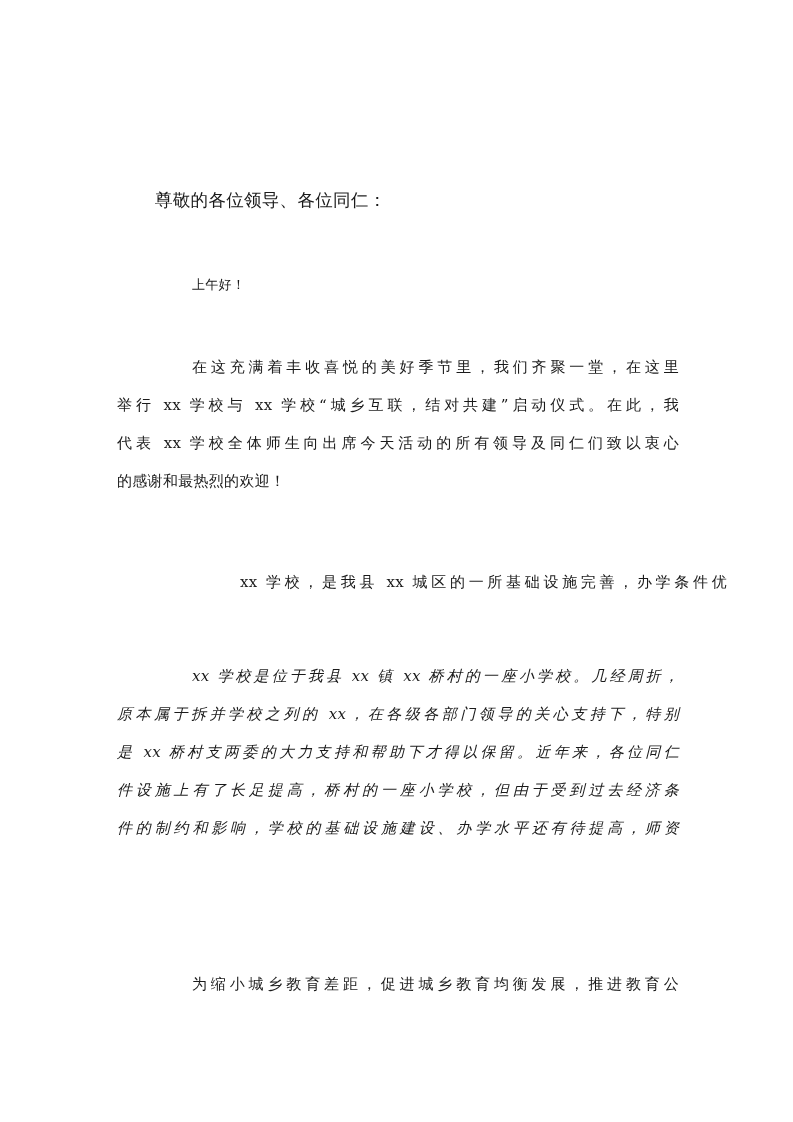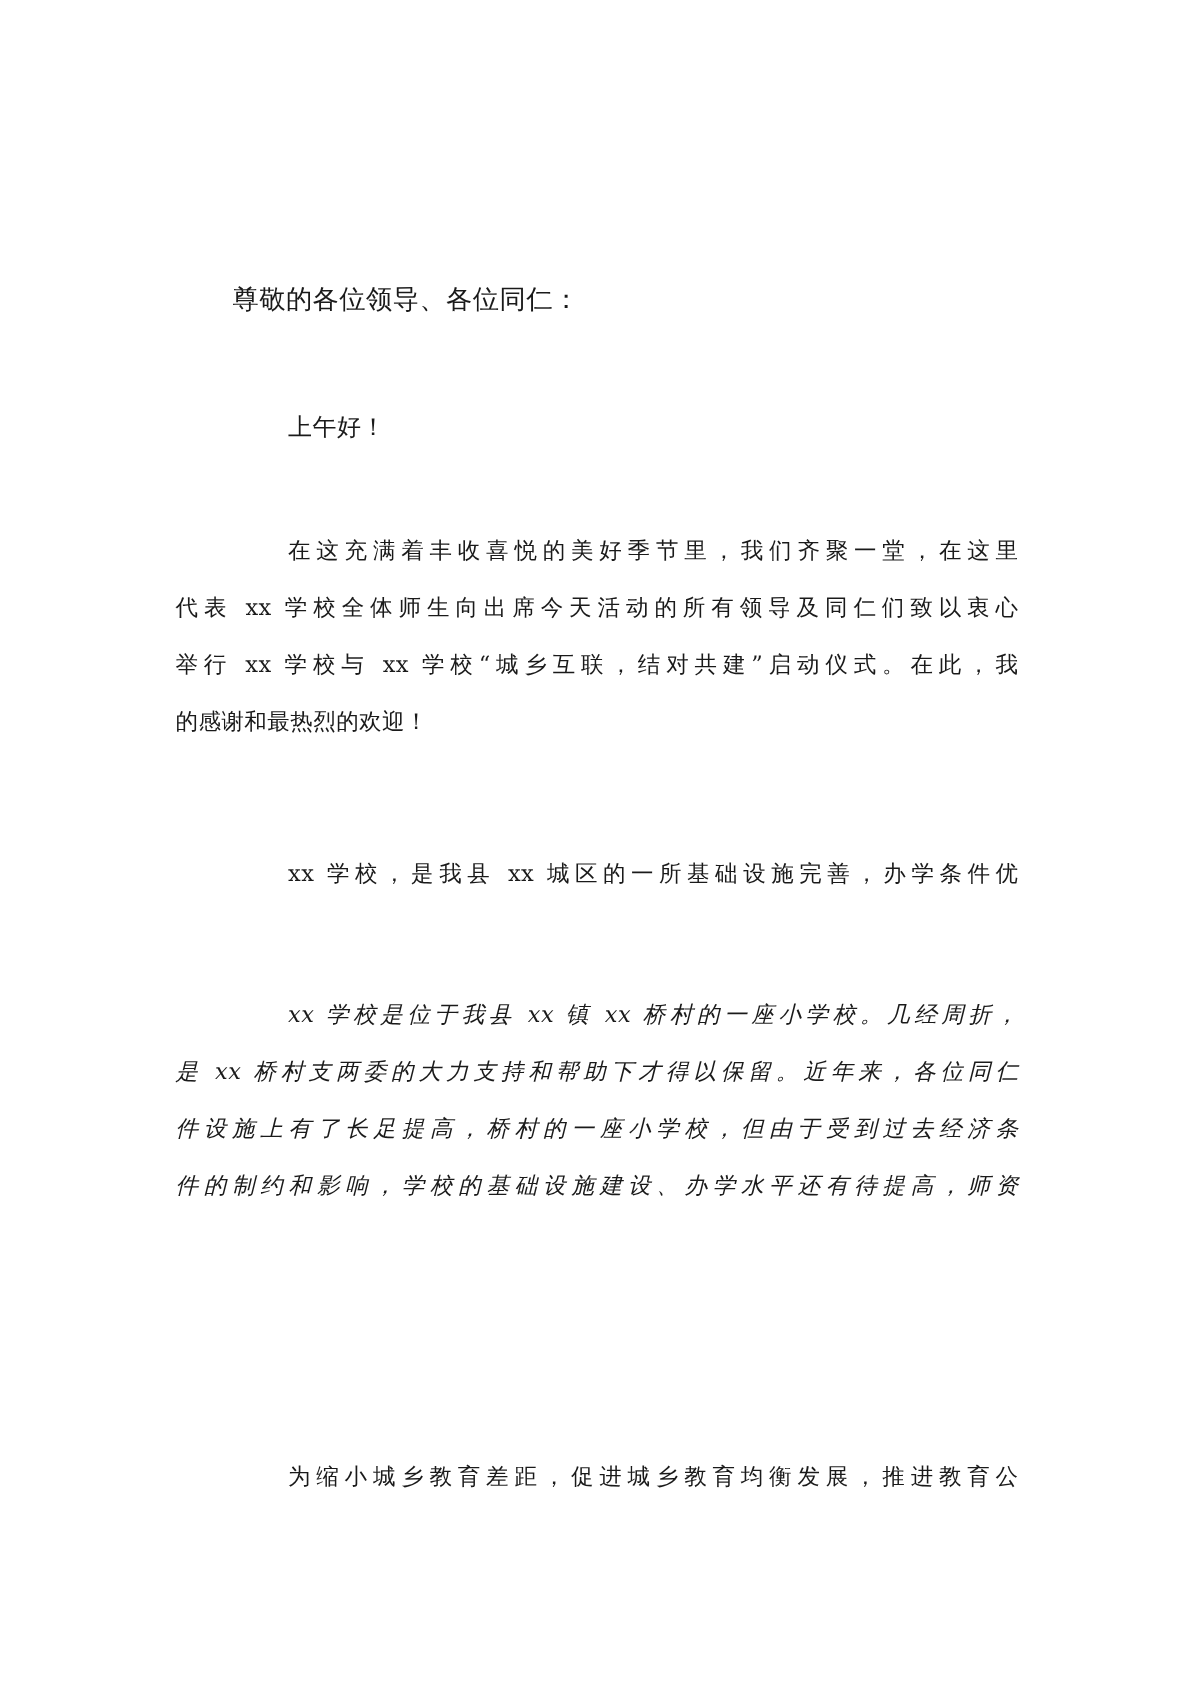--- a/index.html
+++ b/index.html
@@ -39,26 +39,26 @@
       left: 155px;
       top: 185px;
       font-size: 17.5px;
       line-height: 30px;
       letter-spacing: 0.3px;
     }
     .greeting {
       position: absolute;
       left: 192px;
       top: 270px;
-      font-size: 16px;
+      font-size: 13px;
       line-height: 30px;
       letter-spacing: 0.3px;
     }
     .p1 { top: 348px; }
-    .p2 { top: 563px; }
+    .p2 { top: 563px; margin-left: 48px; }
     .p3 { top: 657px; font-style: italic; }
     .p4 { top: 965px; }
     .line {
       display: block;
       height: 38px;
       white-space: nowrap;
       text-align: justify;
       text-align-last: justify;
     }
     .line.first { padding-left: 75px; }
@@ -68,31 +68,32 @@
 <body>
 
 <div class="page">
 
   <div class="salutation">尊敬的各位领导、各位同仁：</div>
 
   <div class="greeting">上午好！</div>
 
   <div class="text-block p1">
     <span class="line first">在这充满着丰收喜悦的美好季节里，我们齐聚一堂，在这里</span>
+    <span class="line">举行 xx 学校与 xx 学校“城乡互联，结对共建”启动仪式。在此，我</span>
     <span class="line">代表 xx 学校全体师生向出席今天活动的所有领导及同仁们致以衷心</span>
-    <span class="line">举行 xx 学校与 xx 学校“城乡互联，结对共建”启动仪式。在此，我</span>
     <span class="line last">的感谢和最热烈的欢迎！</span>
   </div>
 
   <div class="text-block p2">
     <span class="line first">xx 学校，是我县 xx 城区的一所基础设施完善，办学条件优</span>
   </div>
 
   <div class="text-block p3">
     <span class="line first">xx 学校是位于我县 xx 镇 xx 桥村的一座小学校。几经周折，</span>
+    <span class="line">原本属于拆并学校之列的 xx，在各级各部门领导的关心支持下，特别</span>
     <span class="line">是 xx 桥村支两委的大力支持和帮助下才得以保留。近年来，各位同仁</span>
     <span class="line">件设施上有了长足提高，桥村的一座小学校，但由于受到过去经济条</span>
     <span class="line">件的制约和影响，学校的基础设施建设、办学水平还有待提高，师资</span>
   </div>
 
   <div class="text-block p4">
     <span class="line first">为缩小城乡教育差距，促进城乡教育均衡发展，推进教育公</span>
   </div>
 
 </div>

